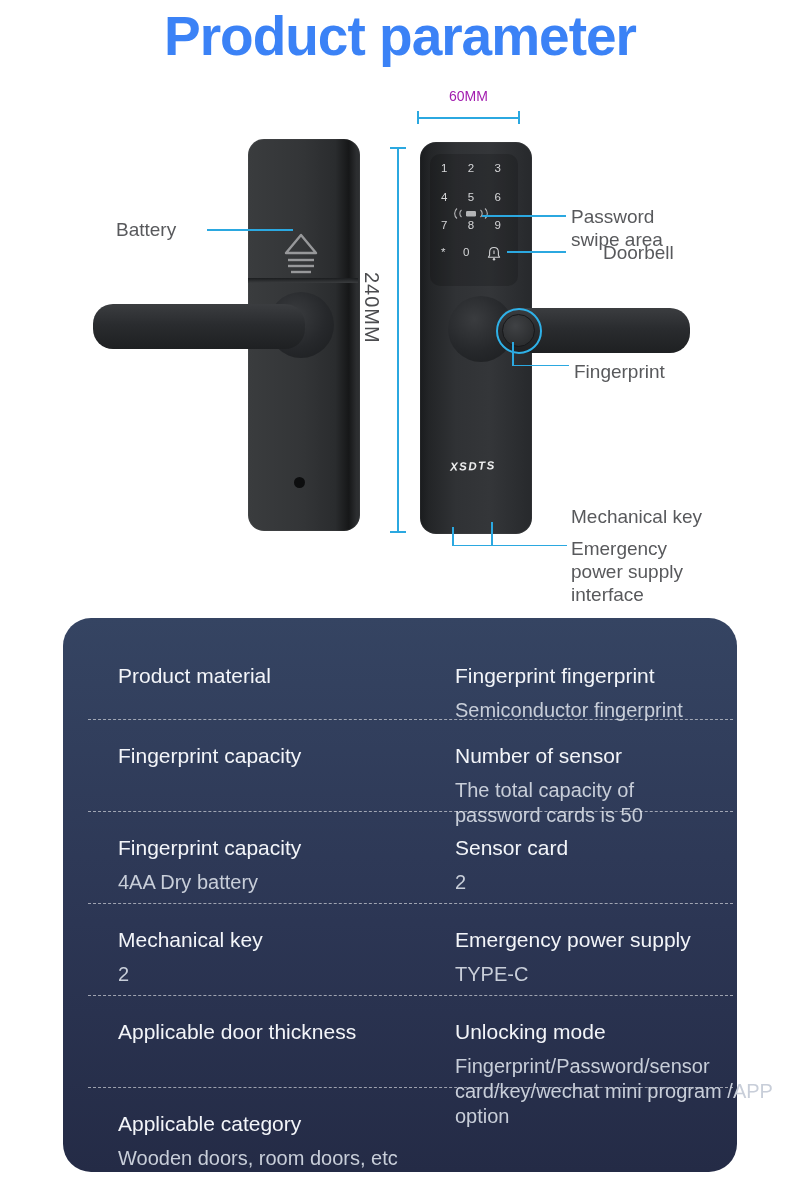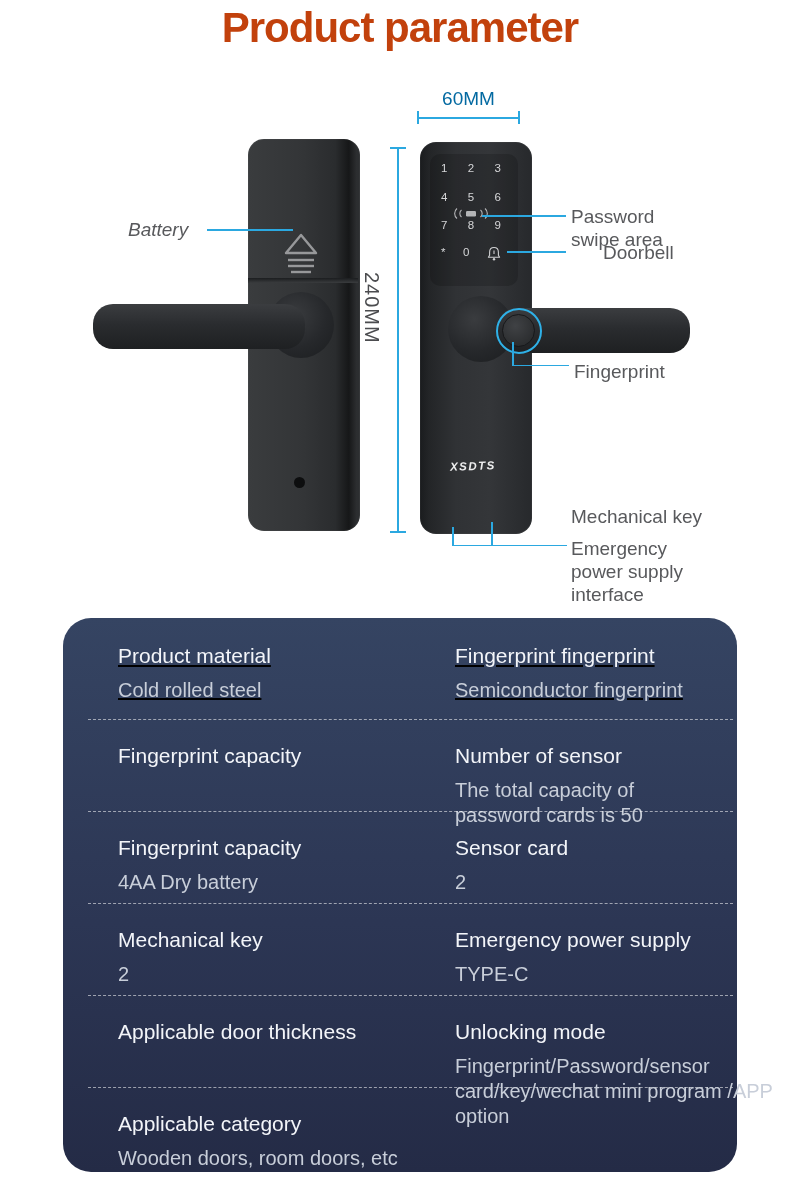--- a/index.html
+++ b/index.html
@@ -1,25 +1,25 @@
 <!DOCTYPE html>
 <html><head>
 <meta charset="utf-8">
 <style>
   html,body{margin:0;padding:0;background:#ffffff;}
   .page{position:relative;width:800px;height:1200px;overflow:hidden;background:#ffffff;
         font-family:"Liberation Sans","DejaVu Sans",sans-serif;}
   .abs{position:absolute;}
 
   
-  .title{left:0;right:0;top:4px;text-align:center;font-size:42px;font-weight:bold;
-         color:#c2410c;letter-spacing:-1px;}
-
-  
-  .dim-text{color:#0369a1;font-size:19px;}
+  .title{left:0;right:0;top:4px;text-align:center;font-size:55px;font-weight:bold;
+         color:#3b82f6;letter-spacing:-1px;}
+
+  
+  .dim-text{color:#a21caf;font-size:14px;}
   .dim60-text{left:417px;top:88px;width:103px;text-align:center;}
   .cyan{background:#2ba8e0;}
   .h-line{height:2px;}
   .v-line{width:2px;}
   .dim240-text{left:360px;top:272px;writing-mode:vertical-rl;font-size:20px;color:#4b4c4f;letter-spacing:1px;}
 
   
   .lock-body{border-radius:16px;box-shadow:inset 0 0 0 1px rgba(255,255,255,0.04);}
   .body-back{left:248px;top:139px;width:112px;height:392px;
     background:linear-gradient(90deg,#3a3c3e 0%,#333537 50%,#2a2c2e 78%,#161718 90%,#2c2e30 97%);}
@@ -47,21 +47,21 @@
 
   
   .callout{color:#58595c;font-size:19px;line-height:23px;}
   .cline{background:#2ba8e0;}
 
   
   .spec-table{left:63px;top:618px;width:674px;height:554px;border-radius:28px;
     background:linear-gradient(180deg,#354462 0%,#2c3654 55%,#242b46 100%);}
   .spec-row{position:relative;display:grid;grid-template-columns:337px 1fr;
     padding:24px 0 0 55px;box-sizing:border-box;height:92px;}
-  .spec-row.first{height:102px;padding-top:26px;text-decoration:underline;}
+  .spec-row.first{height:102px;padding-top:46px;}
   .spec-row:not(:last-child)::after{content:'';position:absolute;left:25px;right:4px;bottom:0;
     border-bottom:1.5px dashed rgba(255,255,255,0.55);}
   .cell-label{font-size:21px;color:#f3f5f9;margin-bottom:10px;}
   .cell-value{font-size:20px;color:#c8ced9;line-height:25px;}
   .narrow{max-width:250px;}
   .wide{width:352px;position:relative;z-index:2;}
 </style>
 </head>
 <body>
 
@@ -134,21 +134,21 @@
       </div>
 
       <div class="abs logo">XSDTS</div>
 
       <div class="abs boss boss-right"></div>
       <div class="abs handle-bar bar-right"></div>
       <div class="abs fp-ring"></div>
       <div class="abs fp-btn"></div>
     </div>
 
-    <div class="abs callout" style="left:128px;top:218px;font-style:italic;">Battery</div>
+    <div class="abs callout" style="left:116px;top:218px;">Battery</div>
     <div class="abs cline h-line" style="left:207px;top:229px;width:86px;height:1.6px;"></div>
 
     <div class="abs callout" style="left:571px;top:181px;width:104px;margin-top:24px;">Password swipe area</div>
     <div class="abs cline h-line" style="left:482px;top:215px;width:84px;height:1.6px;"></div>
 
     <div class="abs callout" style="left:571px;top:241px;margin-left:32px;">Doorbell</div>
     <div class="abs cline h-line" style="left:507px;top:251px;width:59px;height:1.6px;"></div>
 
     <div class="abs callout" style="left:574px;top:360px;">Fingerprint</div>
     <div class="abs cline v-line" style="left:512px;top:342px;height:24px;width:1.6px;"></div>
@@ -160,21 +160,20 @@
     <div class="abs cline v-line" style="left:452px;top:527px;height:19px;width:1.6px;"></div>
     <div class="abs cline v-line" style="left:491px;top:522px;height:24px;width:1.6px;"></div>
     <div class="abs cline h-line" style="left:452px;top:544.5px;width:115px;height:1.6px;"></div>
   </div>
 
   <div class="abs spec-table">
 
     <div class="spec-row first">
       <div>
         <div class="cell-label">Product material</div>
-        <div class="cell-value">Cold rolled steel</div>
       </div>
       <div>
         <div class="cell-label">Fingerprint fingerprint</div>
         <div class="cell-value">Semiconductor fingerprint</div>
       </div>
     </div>
 
     <div class="spec-row">
       <div>
         <div class="cell-label">Fingerprint capacity</div>

